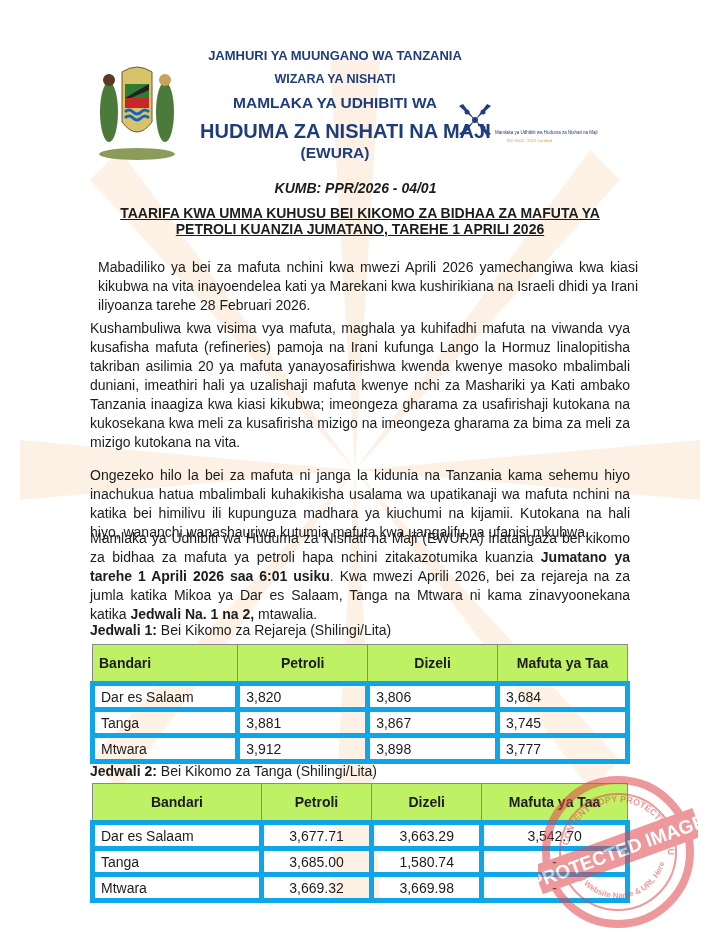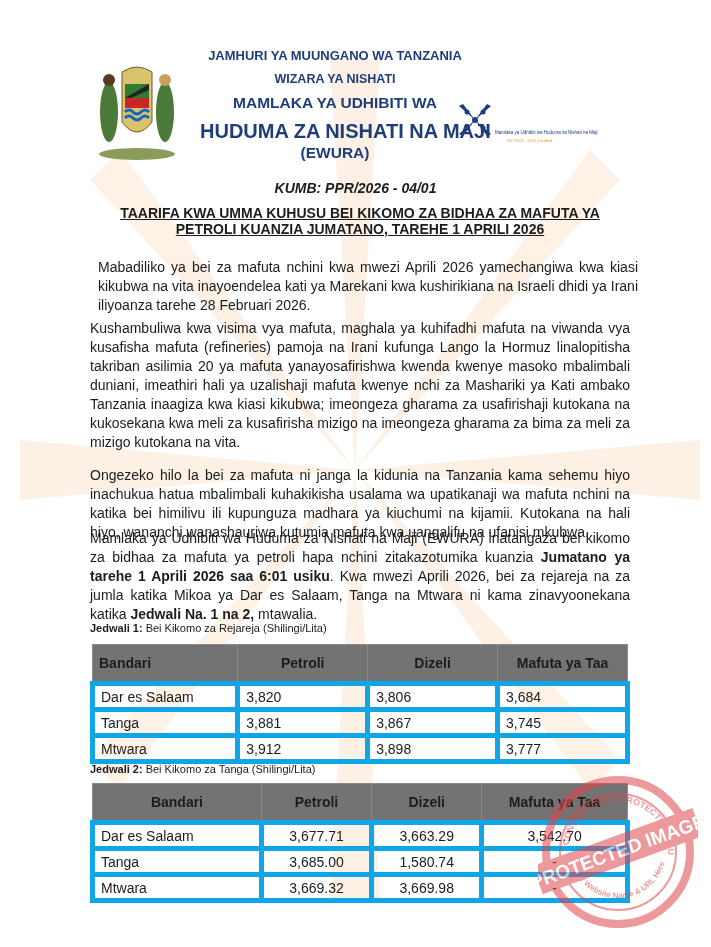--- a/index.html
+++ b/index.html
@@ -16,24 +16,24 @@
   .hl5 { font-size:15.5px; position:absolute; left:0; top:96px; width:270px; }
   .ewura { position:absolute; left:455px; top:98px; width:170px; height:50px; }
   .ewura-mark { position:absolute; left:0; top:2px; width:40px; height:40px; }
   .ewura-word { position:absolute; left:36px; top:-6px; font-size:33px; font-weight:bold; color:#e79a2f; letter-spacing:-0.5px; }
   .ewura-tag { position:absolute; left:40px; top:32px; font-size:4.5px; color:#1f3d7a; white-space:nowrap; }
   .ewura-sub { position:absolute; left:52px; top:40px; font-size:4px; color:#e79a2f; white-space:nowrap; }
   .ref { position:absolute; top:180px; left:0; width:711px; text-align:center; font-weight:bold; font-style:italic; font-size:14px; }
   .title { position:absolute; top:205px; left:90px; width:540px; text-align:center; font-weight:bold; font-size:14px; line-height:16px; text-decoration:underline; }
   .body { position:absolute; left:90px; width:540px; font-size:14px; line-height:19px; text-align:justify; }
   .p1 { top:250px; } .p2 { top:319px; } .p3 { top:466px; } .p4 { top:529px; }
-  .caption { position:absolute; left:90px; font-size:11px; }
+  .caption { position:absolute; left:90px; font-size:14px; }
   .cap1 { top:622px; } .cap2 { top:763px; }
   table { position:absolute; left:90px; width:540px; border-collapse:collapse; font-size:14px; }
-  th { background:#737373; font-weight:bold; height:34px; border:1px solid #8a8a8a; }
+  th { background:#bef264; font-weight:bold; height:34px; border:1px solid #8a8a8a; }
   td { height:21px; border:5px solid #0ea5e9; padding:0 6px; }
   .t1 { top:644px; } .t2 { top:783px; }
   .t1 th:first-child { text-align:left; padding-left:6px; }
   .t1 td.num { text-align:left; padding-right:52px; }
   .t2 th { text-align:center; }
   .t2 td.num { text-align:center; }
   .stamp { position:absolute; left:538px; top:772px; width:160px; height:160px; z-index:2; opacity:0.55; pointer-events:none; }
 </style>
 </head>
 <body>

